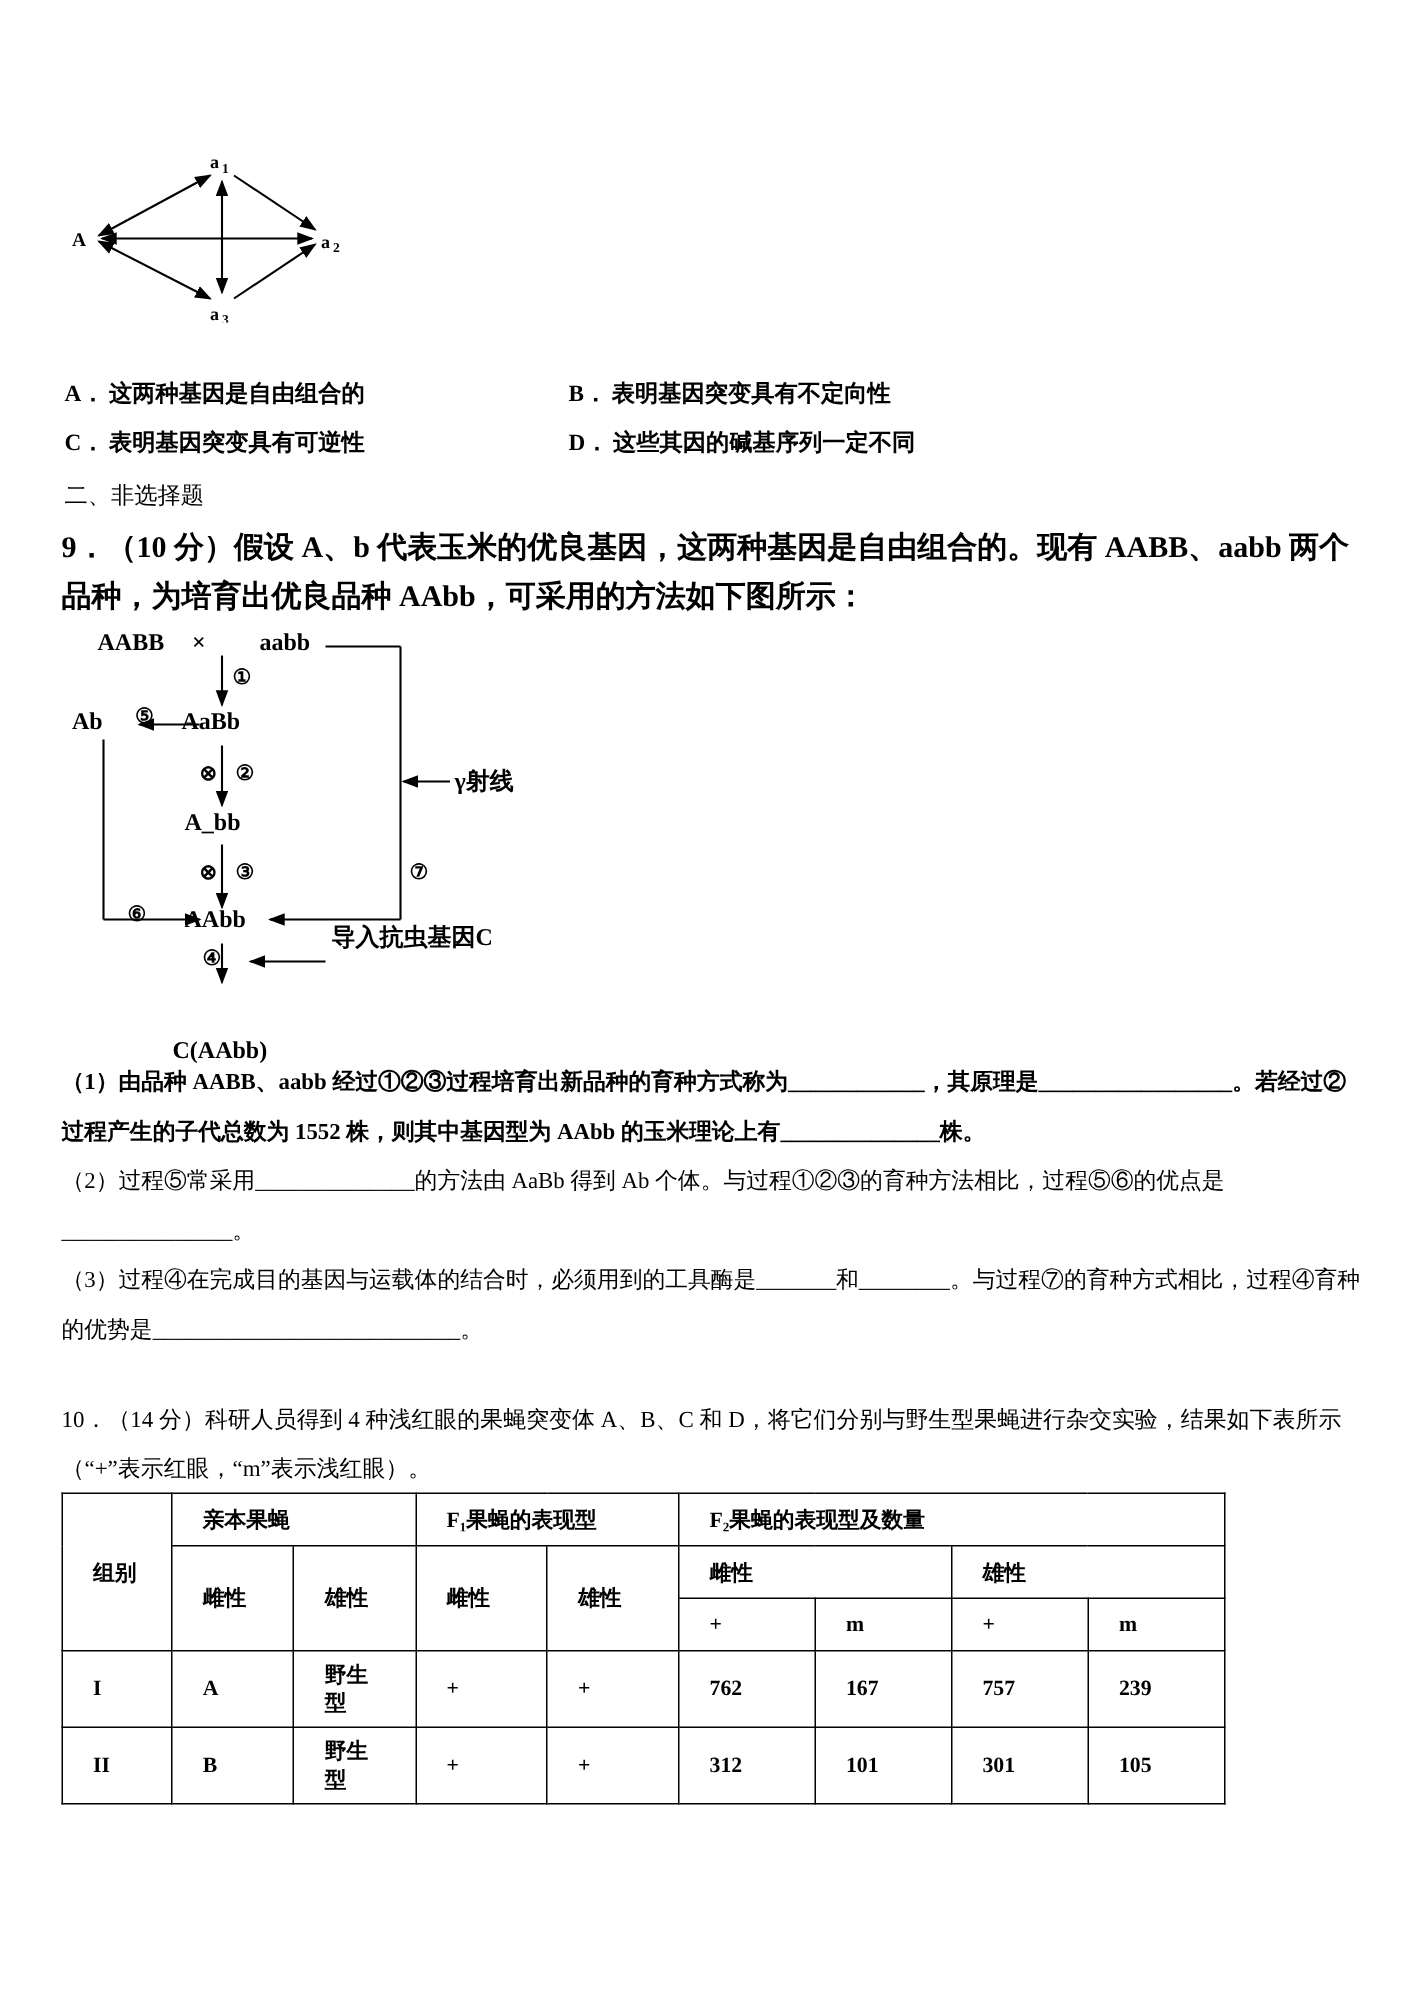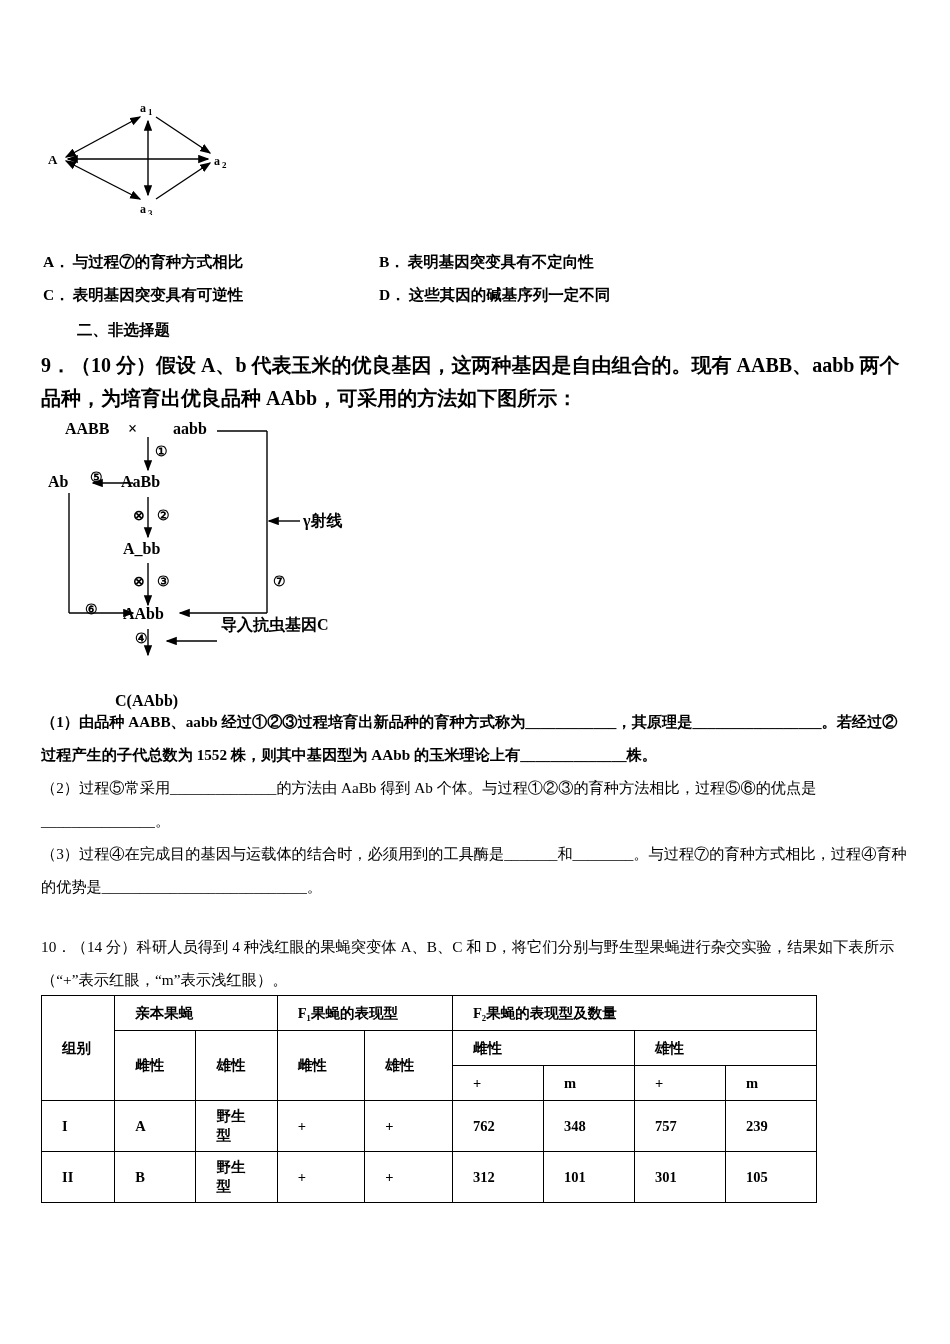--- a/index.html
+++ b/index.html
@@ -50,22 +50,21 @@
   }
   .choice-a { width: 336px; }
   .choice-label { margin-right: 3px; }
 
   
   .section-title {
     position: absolute;
     left: 43px;
     top: 320px;
     font-size: 15.5px;
-    font-weight: bold;
-    margin-left: 34px;
+    font-weight: normal;
   }
 
   
   .q9-stem {
     position: absolute;
     left: 41px;
     top: 349px;
     width: 866px;
     font-size: 20px;
     line-height: 33px;
@@ -161,21 +160,21 @@
       <text x="178" y="73" font-family="Liberation Serif, serif" font-size="9" font-weight="bold">2</text>
       <text x="96" y="118" font-family="Liberation Serif, serif" font-size="12" font-weight="bold">a</text>
       <text x="104" y="121" font-family="Liberation Serif, serif" font-size="9" font-weight="bold">3</text>
     </svg>
   </div>
 
   <div class="choices">
     <div class="choice-row">
       <div class="choice choice-a">
         <span class="choice-label">A．</span>
-        <span>与过程⑦的育种方式相比</span>
+        <span>这两种基因是自由组合的</span>
       </div>
       <div class="choice">
         <span class="choice-label">B．</span>
         <span>表明基因突变具有不定向性</span>
       </div>
     </div>
     <div class="choice-row">
       <div class="choice choice-a">
         <span class="choice-label">C．</span>
         <span>表明基因突变具有可逆性</span>
@@ -287,21 +286,21 @@
         <td class="l" style="width:88px;">+</td>
         <td class="l" style="width:88px;">m</td>
       </tr>
       <tr>
         <td class="l">I</td>
         <td class="l">A</td>
         <td class="l">野生型</td>
         <td class="l">+</td>
         <td class="l">+</td>
         <td class="l">762</td>
-        <td class="l">348</td>
+        <td class="l">167</td>
         <td class="l">757</td>
         <td class="l">239</td>
       </tr>
       <tr>
         <td class="l">II</td>
         <td class="l">B</td>
         <td class="l">野生型</td>
         <td class="l">+</td>
         <td class="l">+</td>
         <td class="l">312</td>

